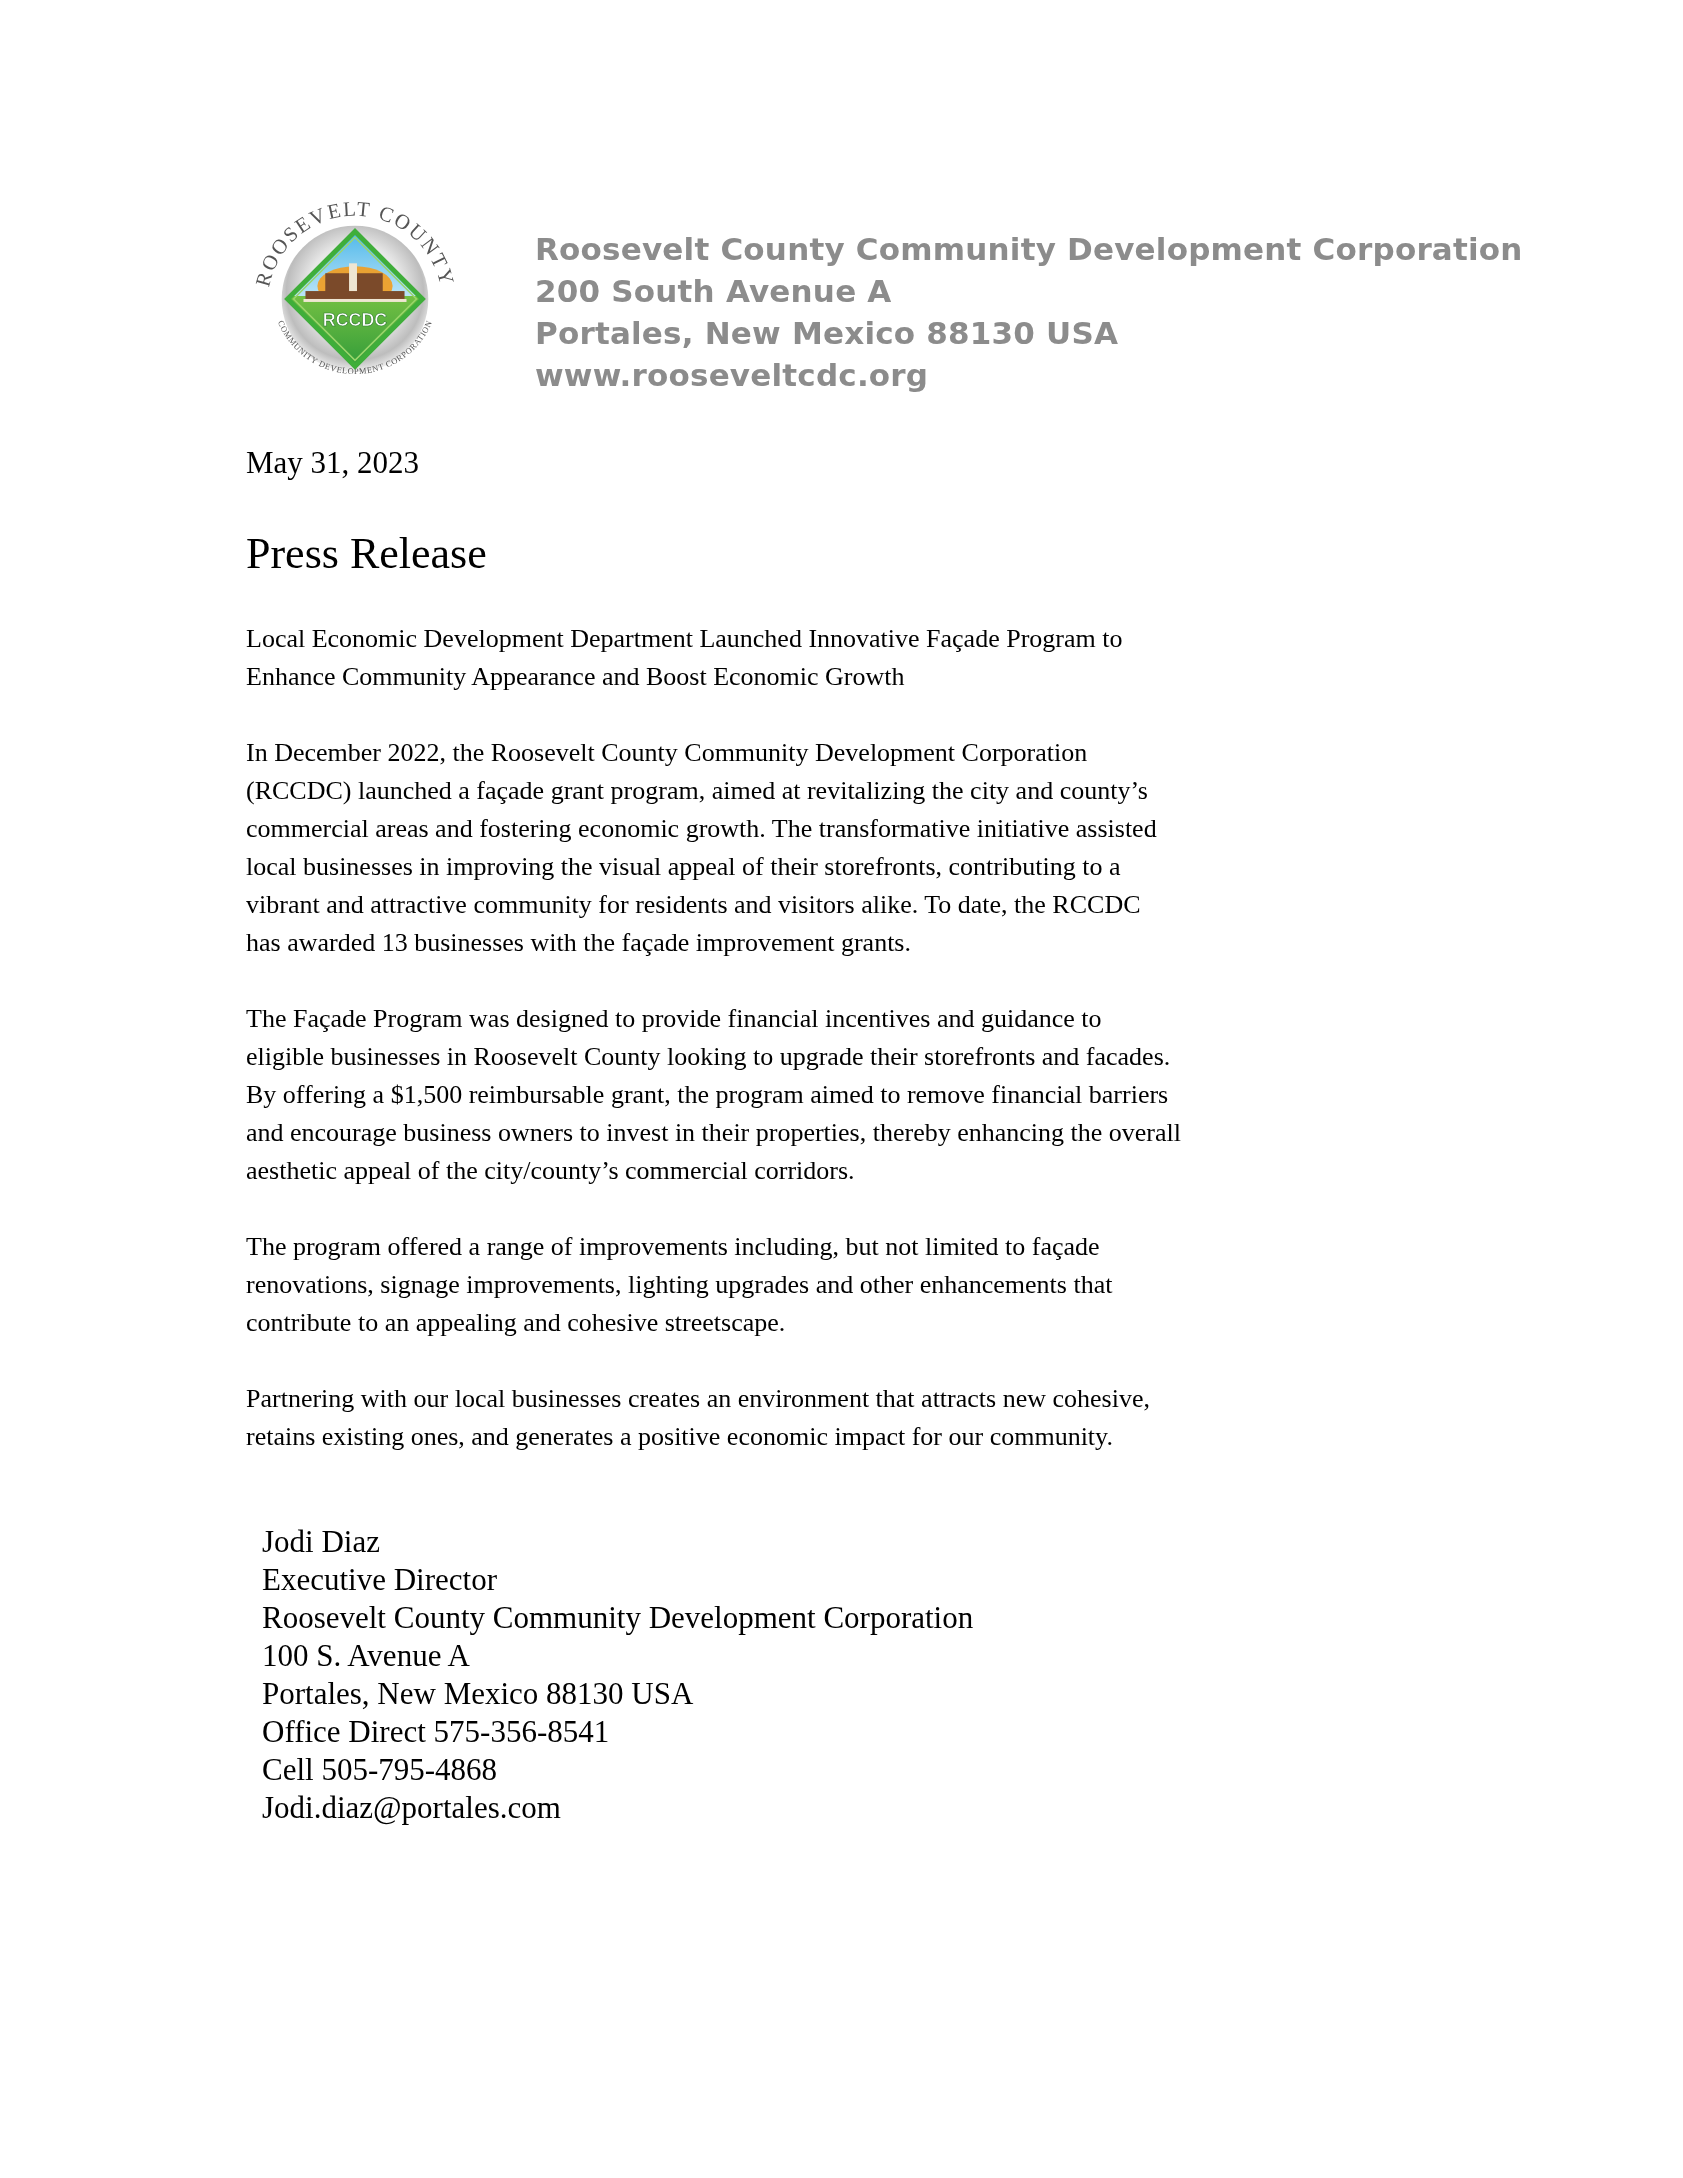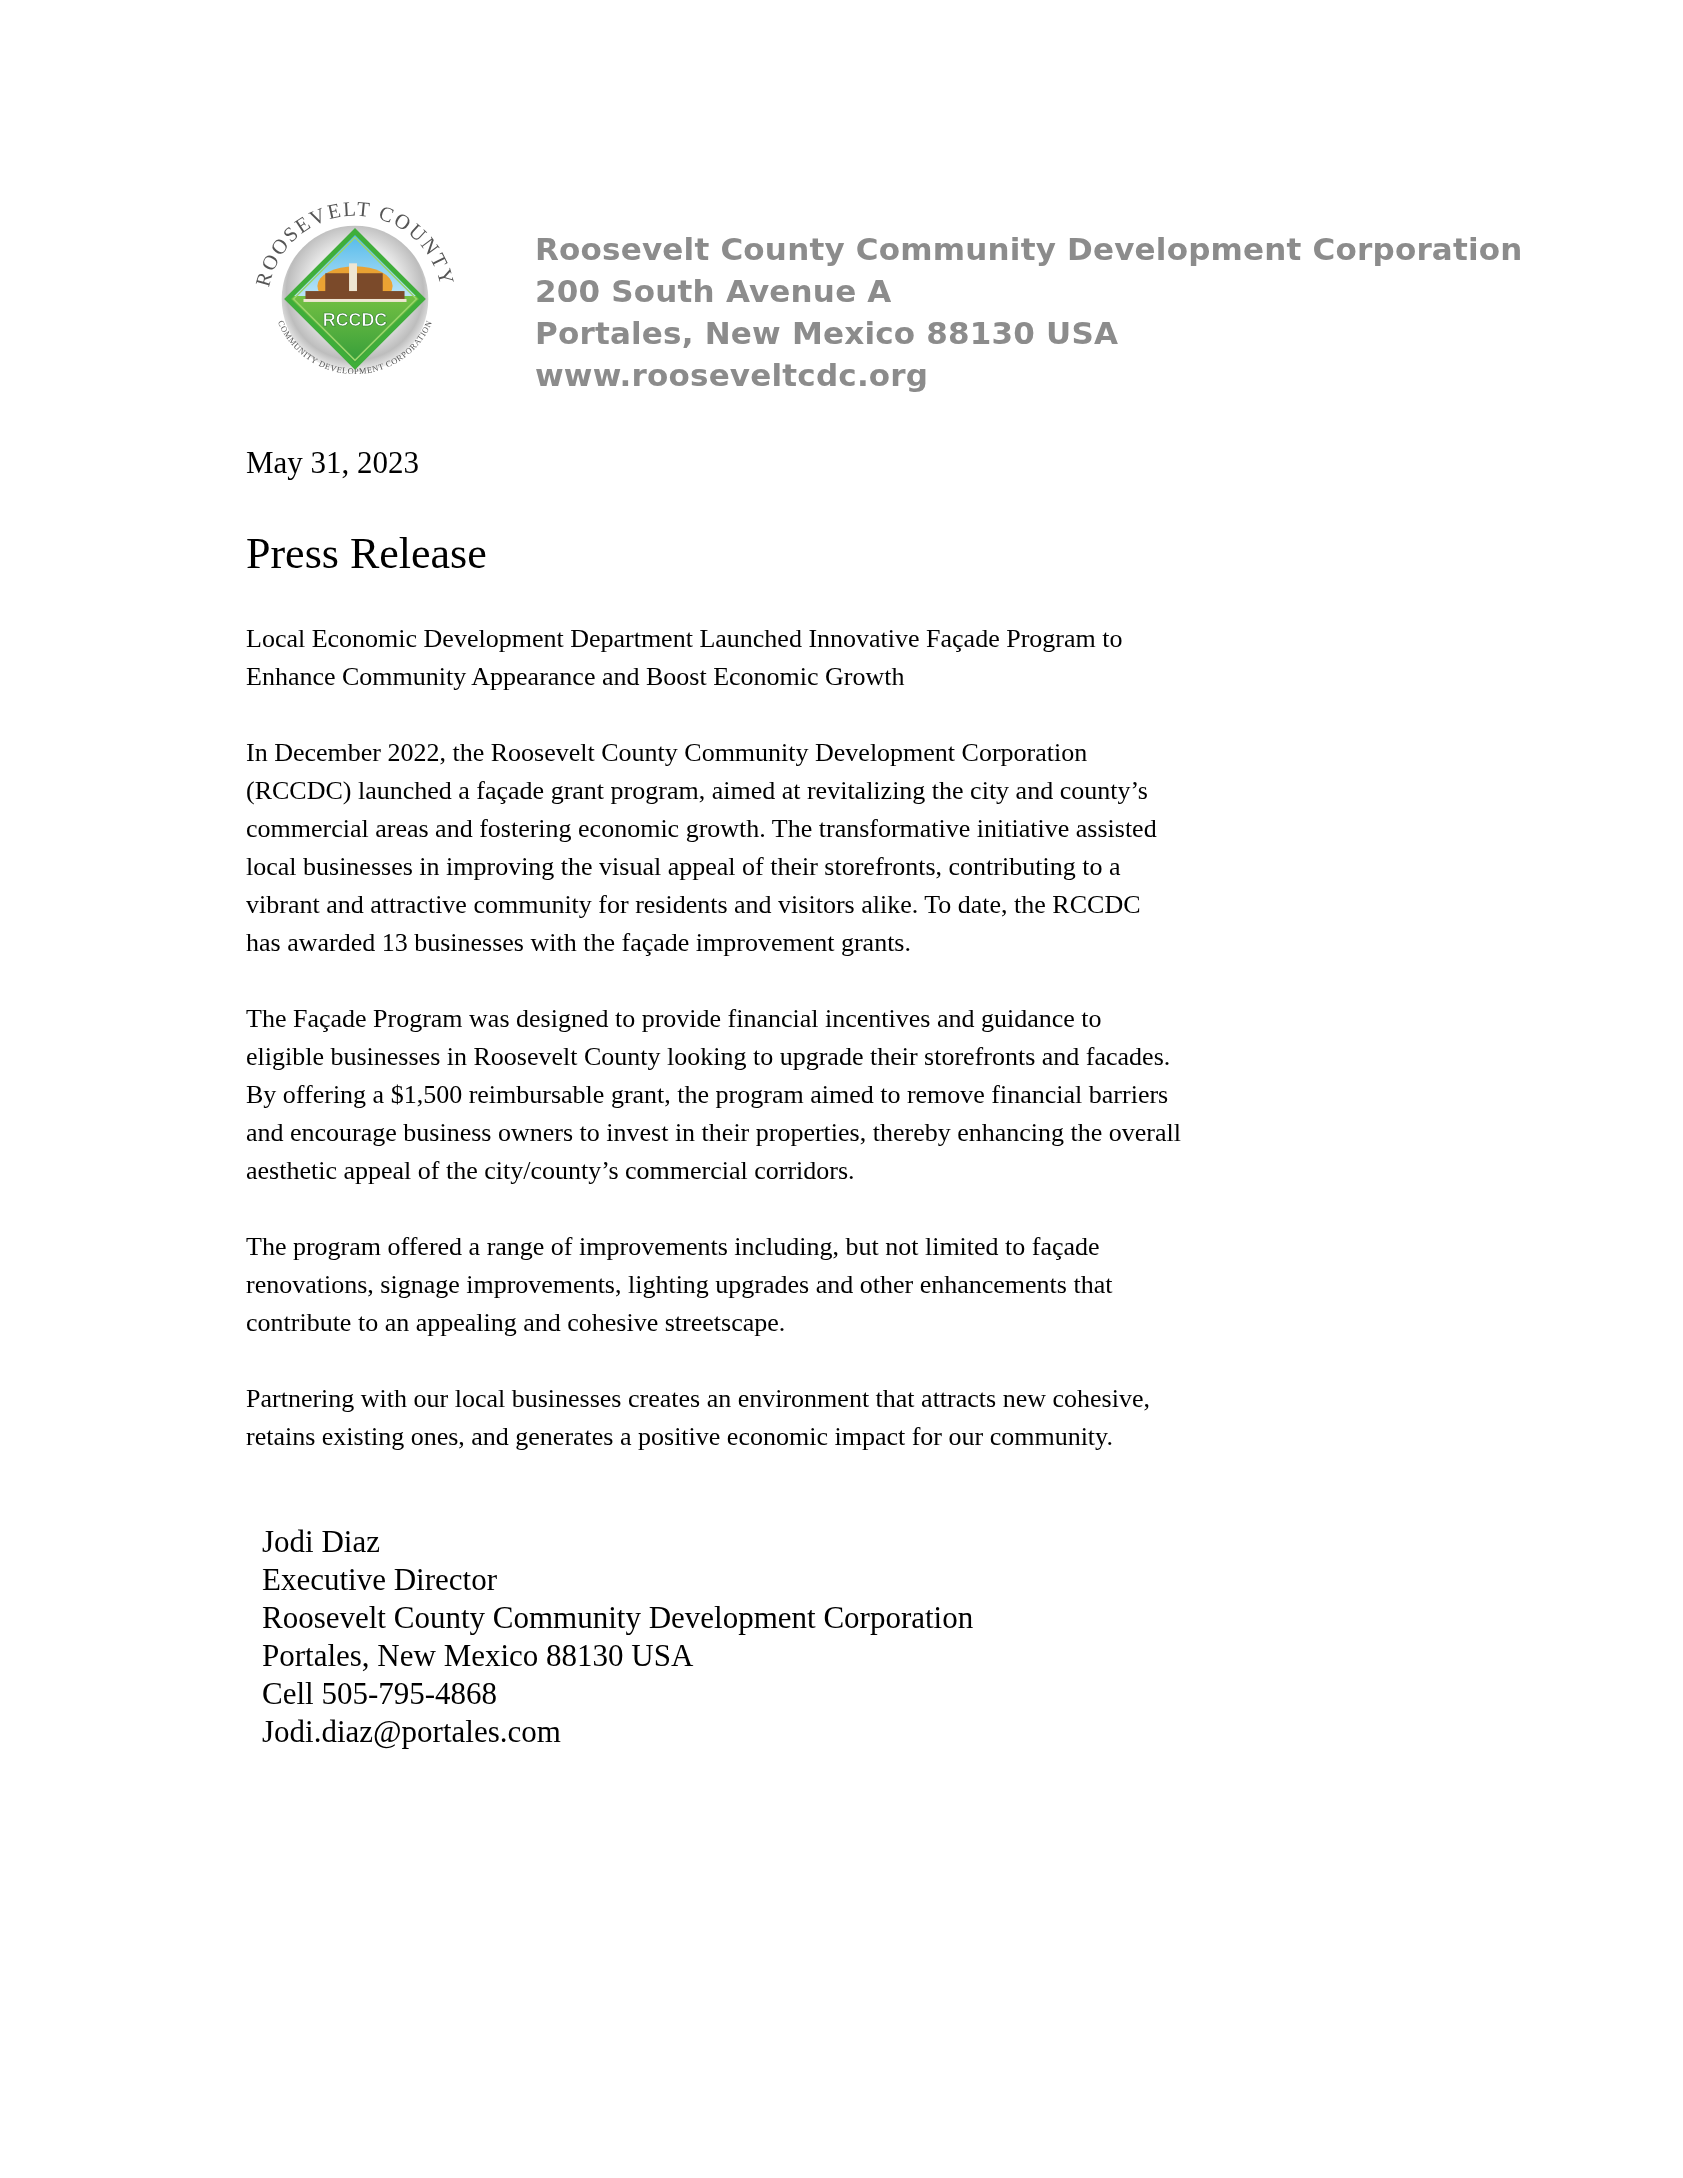--- a/index.html
+++ b/index.html
@@ -99,19 +99,21 @@
 renovations, signage improvements, lighting upgrades and other enhancements that
 contribute to an appealing and cohesive streetscape.</p>
     <p>Partnering with our local businesses creates an environment that attracts new cohesive,
 retains existing ones, and generates a positive economic impact for our community.</p>
   </div>
 
   <div class="sig serif">
     <div>Jodi Diaz</div>
     <div>Executive Director</div>
     <div>Roosevelt County Community Development Corporation</div>
+    <div>100 S. Avenue A</div>
     <div>Portales, New Mexico 88130 USA</div>
+    <div>Office Direct 575-356-8541</div>
     <div>Cell 505-795-4868</div>
     <div>Jodi.diaz@portales.com</div>
   </div>
 
 </div>
 
 
 </body></html>

